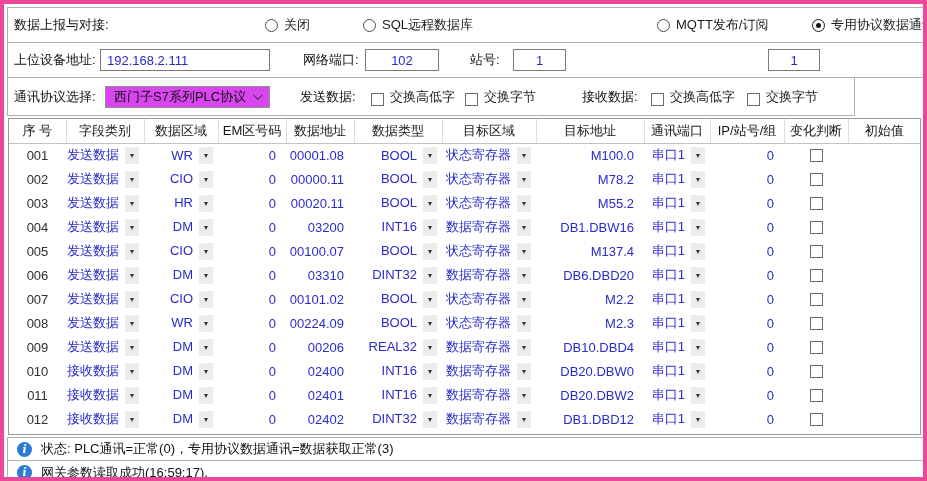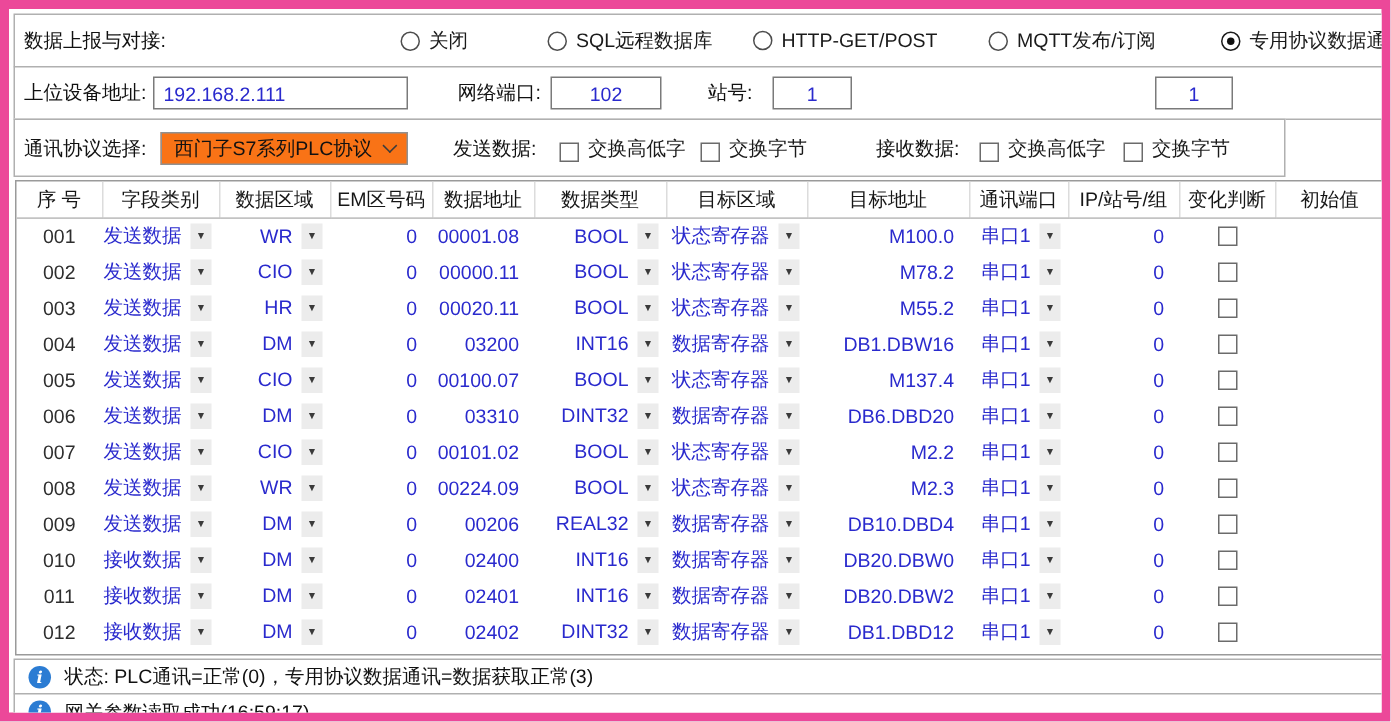--- a/index.html
+++ b/index.html
@@ -1,20 +1,20 @@
 <!DOCTYPE html>
 <html><head>
 <meta charset="utf-8">
 <style>
   * { margin:0; padding:0; box-sizing:border-box; }
   html,body { background:#d9d9d9; }
   body { font-family:"Liberation Sans", sans-serif; }
   .window {
     position:relative; width:927px; height:481px; background:#ffffff;
-    border:6px solid #ec4899; overflow:hidden; font-size:13px; color:#1a1a1a;
+    border:4px solid #ec4899; overflow:hidden; font-size:13px; color:#1a1a1a;
   }
   .sec { position:absolute; background:#ffffff; border:1px solid #b0b0b0; }
   .sec1 { left:3px; top:3px;  width:920px; height:36px; }
   .sec2 { left:3px; top:38px; width:920px; height:36px; }
   .sec3 { left:3px; top:73px; width:848px; height:39px; }
   .abs { position:absolute; top:50%; transform:translateY(-50%); white-space:nowrap; }
   .lbl { color:#111; }
 
   
   .radio { display:flex; align-items:center; gap:6px; cursor:default; }
@@ -23,21 +23,21 @@
   .radio.selected .rb { border-color:#1a1a1a; }
   .radio.selected .rb::after { content:""; position:absolute; left:3px; top:3px;
         width:5px; height:5px; border-radius:50%; background:#111; }
 
   
   .tin { height:22px; border:1px solid #7a7a7a; background:#fff; color:#2a2acd;
          font-family:"Liberation Sans", sans-serif; font-size:13px; padding:6px 6px; outline:none; }
   .tin.center { text-align:center; }
 
   
-  .combo { display:flex; align-items:center; width:165px; height:22px; background:#f97316;
+  .combo { display:flex; align-items:center; width:165px; height:22px; background:#d946ef;
            border:1px solid #919191; padding:0 9px 0 8px; color:#111; }
   .chev { width:7px; height:7px; border-right:1.4px solid #3c3c3c; border-bottom:1.4px solid #3c3c3c;
           transform:rotate(45deg) translateY(-2px); margin-left:auto; }
 
   
   .cbx { display:inline-block; width:13px; height:13px; border:1px solid #6b6b6b;
          background:#fff; vertical-align:-2px; }
   .cbgroup { display:flex; align-items:flex-end; gap:6px; }
 
   
@@ -73,24 +73,20 @@
 
   <div class="sec sec1">
     <span class="abs lbl" style="left:6px">数据上报与对接:</span>
     <div class="abs radio" style="left:257px">
       <span class="rb"></span>
       <span>关闭</span>
     </div>
     <div class="abs radio" style="left:355px">
       <span class="rb"></span>
       <span>SQL远程数据库</span>
-    </div>
-    <div class="abs radio" style="left:492px">
-      <span class="rb"></span>
-      <span>HTTP-GET/POST</span>
     </div>
     <div class="abs radio" style="left:649px">
       <span class="rb"></span>
       <span>MQTT发布/订阅</span>
     </div>
     <div class="abs radio selected" style="left:804px">
       <span class="rb"></span>
       <span>专用协议数据通讯</span>
     </div>
   </div>

